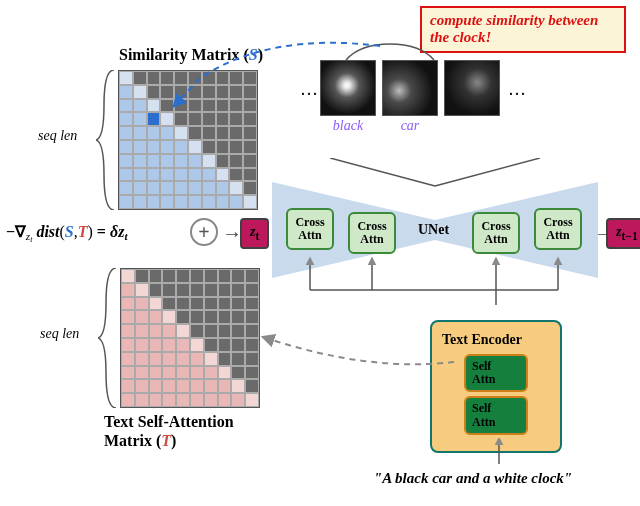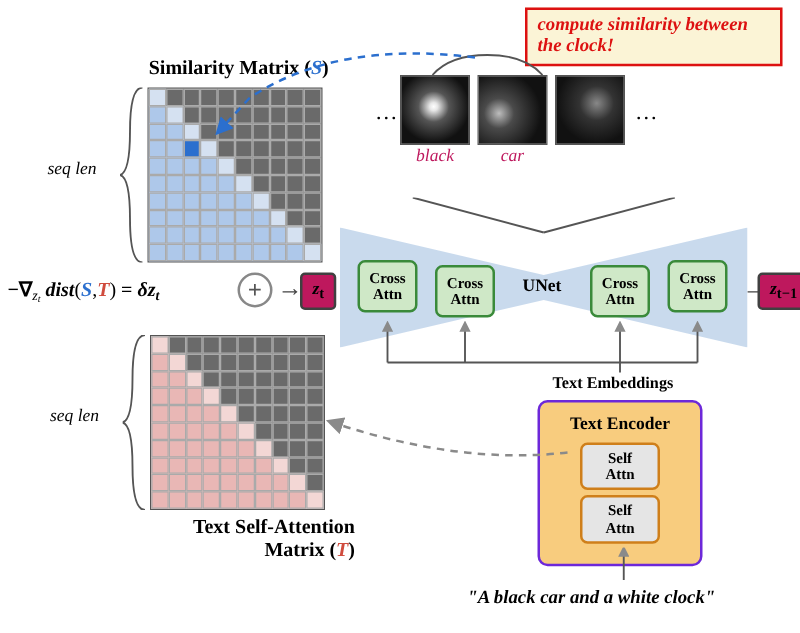--- a/index.html
+++ b/index.html
@@ -18,21 +18,21 @@
   .matrix.s .highlight { background: #2b6fce; }
   .matrix.t .full  { background: #e9b7b5; }
   .matrix.t .half  { background: #f3d7d5; }
   .matrix.t .mask  { background: #6a6a6a; }
 
   .seqlabel { font-style: italic; font-size: 14px; }
 
   .attnmap { width: 56px; height: 56px; border: 1px solid #555; background: radial-gradient(circle at 48% 45%, #fff 0%, #e6e6e6 8%, #555 30%, #111 70%); }
   .attnmap.dim1 { background: radial-gradient(circle at 30% 55%, #bdbdbd 0%, #4a4a4a 25%, #111 70%); }
   .attnmap.dim2 { background: radial-gradient(circle at 60% 40%, #888 0%, #333 30%, #111 70%); }
-  .maplabel { font-style: italic; font-size: 14px; color: #be185d; text-align: center; }
+  .maplabel { font-style: italic; font-size: 14px; color: #8b5cf6; text-align: center; }
   .subhead { font-weight: 700; font-size: 15px; }
   .ellipsis { font-size: 18px; line-height: 1; }
 
   .unet-wrap { }
   .unet-poly { fill: #bfd3ea; opacity: .85; stroke: none; }
   .unet-label { font-weight: 700; font-size: 14px; }
 
   .cross { background: #cfe8c7; border: 2px solid #3a8a3a; border-radius: 6px; font-size: 12px; font-weight: 700; text-align: center; padding: 6px 2px; width: 48px; line-height: 1.1; }
 
   .zbox { border: 2px solid #404040; background: #be185d; border-radius: 4px; font-weight: 700; font-size: 14px; padding: 4px 8px; }
@@ -40,23 +40,23 @@
   .arrow-r { font-size: 20px; color: #444; font-weight: 700; }
 
   .formula { font-size: 16px; }
   .formula .serif { font-family: 'Times New Roman', Georgia, serif; }
   .formula .bold { font-weight: 700; }
   .formula .it { font-style: italic; }
   .formula sub { font-size: .7em; vertical-align: -0.25em; }
   .tS { color:#2b6fce; font-weight:700; font-style: italic;}
   .tT { color:#d04c3e; font-weight:700; font-style: italic;}
 
-  .enc { background: #f8cc7e; border: 2px solid #6d28d9; border-radius: 8px; padding: 10px 10px 12px; width: 132px; text-align: center; }
+  .enc { background: #f8cc7e; border: 2px solid #0f766e; border-radius: 8px; padding: 10px 10px 12px; width: 132px; }
   .enc-title { font-weight: 700; font-size: 14px; margin-bottom: 6px; }
-  .self-attn { background: #e5e5e5; border: 2px solid #cf7f1a; border-radius: 6px; font-size: 12px; font-weight: 700; padding: 4px 6px; width: 64px; margin: 4px auto; line-height: 1.1; }
+  .self-attn { background: #15803d; border: 2px solid #cf7f1a; border-radius: 6px; font-size: 12px; font-weight: 700; padding: 4px 6px; width: 64px; margin: 4px auto; line-height: 1.1; }
   .prompt { font-style: italic; font-weight: 700; font-size: 15px; text-align: center; }
 
   .te-label { font-size: 13px; font-weight: 600; background:#fff; padding:0 2px;}
 
   .dashed-path { stroke: #8a8a8a; stroke-width: 2; stroke-dasharray: 6 5; fill: none; }
   .dashed-path.blue { stroke: #2b6fce; }
   .arrowhead { fill: #8a8a8a; }
   .arrowhead.blue { fill: #2b6fce; }
 
   .thin-line { stroke:#555; stroke-width:1.5; fill:none; }
@@ -255,21 +255,20 @@
         <path d="M0 0 L10 5 L0 10 z" class="arrowhead"></path>
       </marker>
     </defs>
     <path class="thin-line" d="M30 40 L30 10" marker-end="url(#ah-g)"></path>
     <path class="thin-line" d="M92 40 L92 10" marker-end="url(#ah-g)"></path>
     <path class="thin-line" d="M216 40 L216 10" marker-end="url(#ah-g)"></path>
     <path class="thin-line" d="M278 40 L278 10" marker-end="url(#ah-g)"></path>
     <path class="thin-line" d="M30 40 L278 40"></path>
     <path class="thin-line" d="M216 40 L216 55"></path>
   </svg>
-  <div class="abs te-label" style="left:440px; top:298px;">Text Embeddings</div>
 
   <div class="abs enc" style="left:430px; top:320px;">
     <div class="enc-title">Text Encoder</div>
     <div class="self-attn">
       <span>Self</span><br>
       <span>Attn</span>
     </div>
     <div class="self-attn">
       <span>Self</span><br>
       <span>Attn</span>
@@ -280,21 +279,21 @@
     <defs>
       <marker id="ah-g2" viewBox="0 0 10 10" refX="6" refY="5" markerWidth="6" markerHeight="6" orient="auto">
         <path d="M0 0 L10 5 L0 10 z" class="arrowhead"></path>
       </marker>
     </defs>
     <path class="thin-line" d="M7 26 L7 2" marker-end="url(#ah-g2)"></path>
   </svg>
 
   <div class="abs prompt" style="left:318px; top:470px; width:310px;">"A black car and a white clock"</div>
 
-  <div class="abs title" style="left:104px; top:412px; text-align:right; width:180px;font-family:Liberation Serif, serif;">
+  <div class="abs title" style="left:104px; top:412px; text-align:left; width:180px;font-family:Liberation Serif, serif;">
     <span>Text Self-Attention</span><br>
     <span>Matrix (</span><span class="tT">T</span><span>)</span>
   </div>
 
   <div class="abs" style="left:120px; top:268px;">
     <div id="matrix-t" class="matrix t" style="width:140px;height:140px;">
         <div class="cell half"></div>
         <div class="cell mask"></div>
         <div class="cell mask"></div>
         <div class="cell mask"></div>

